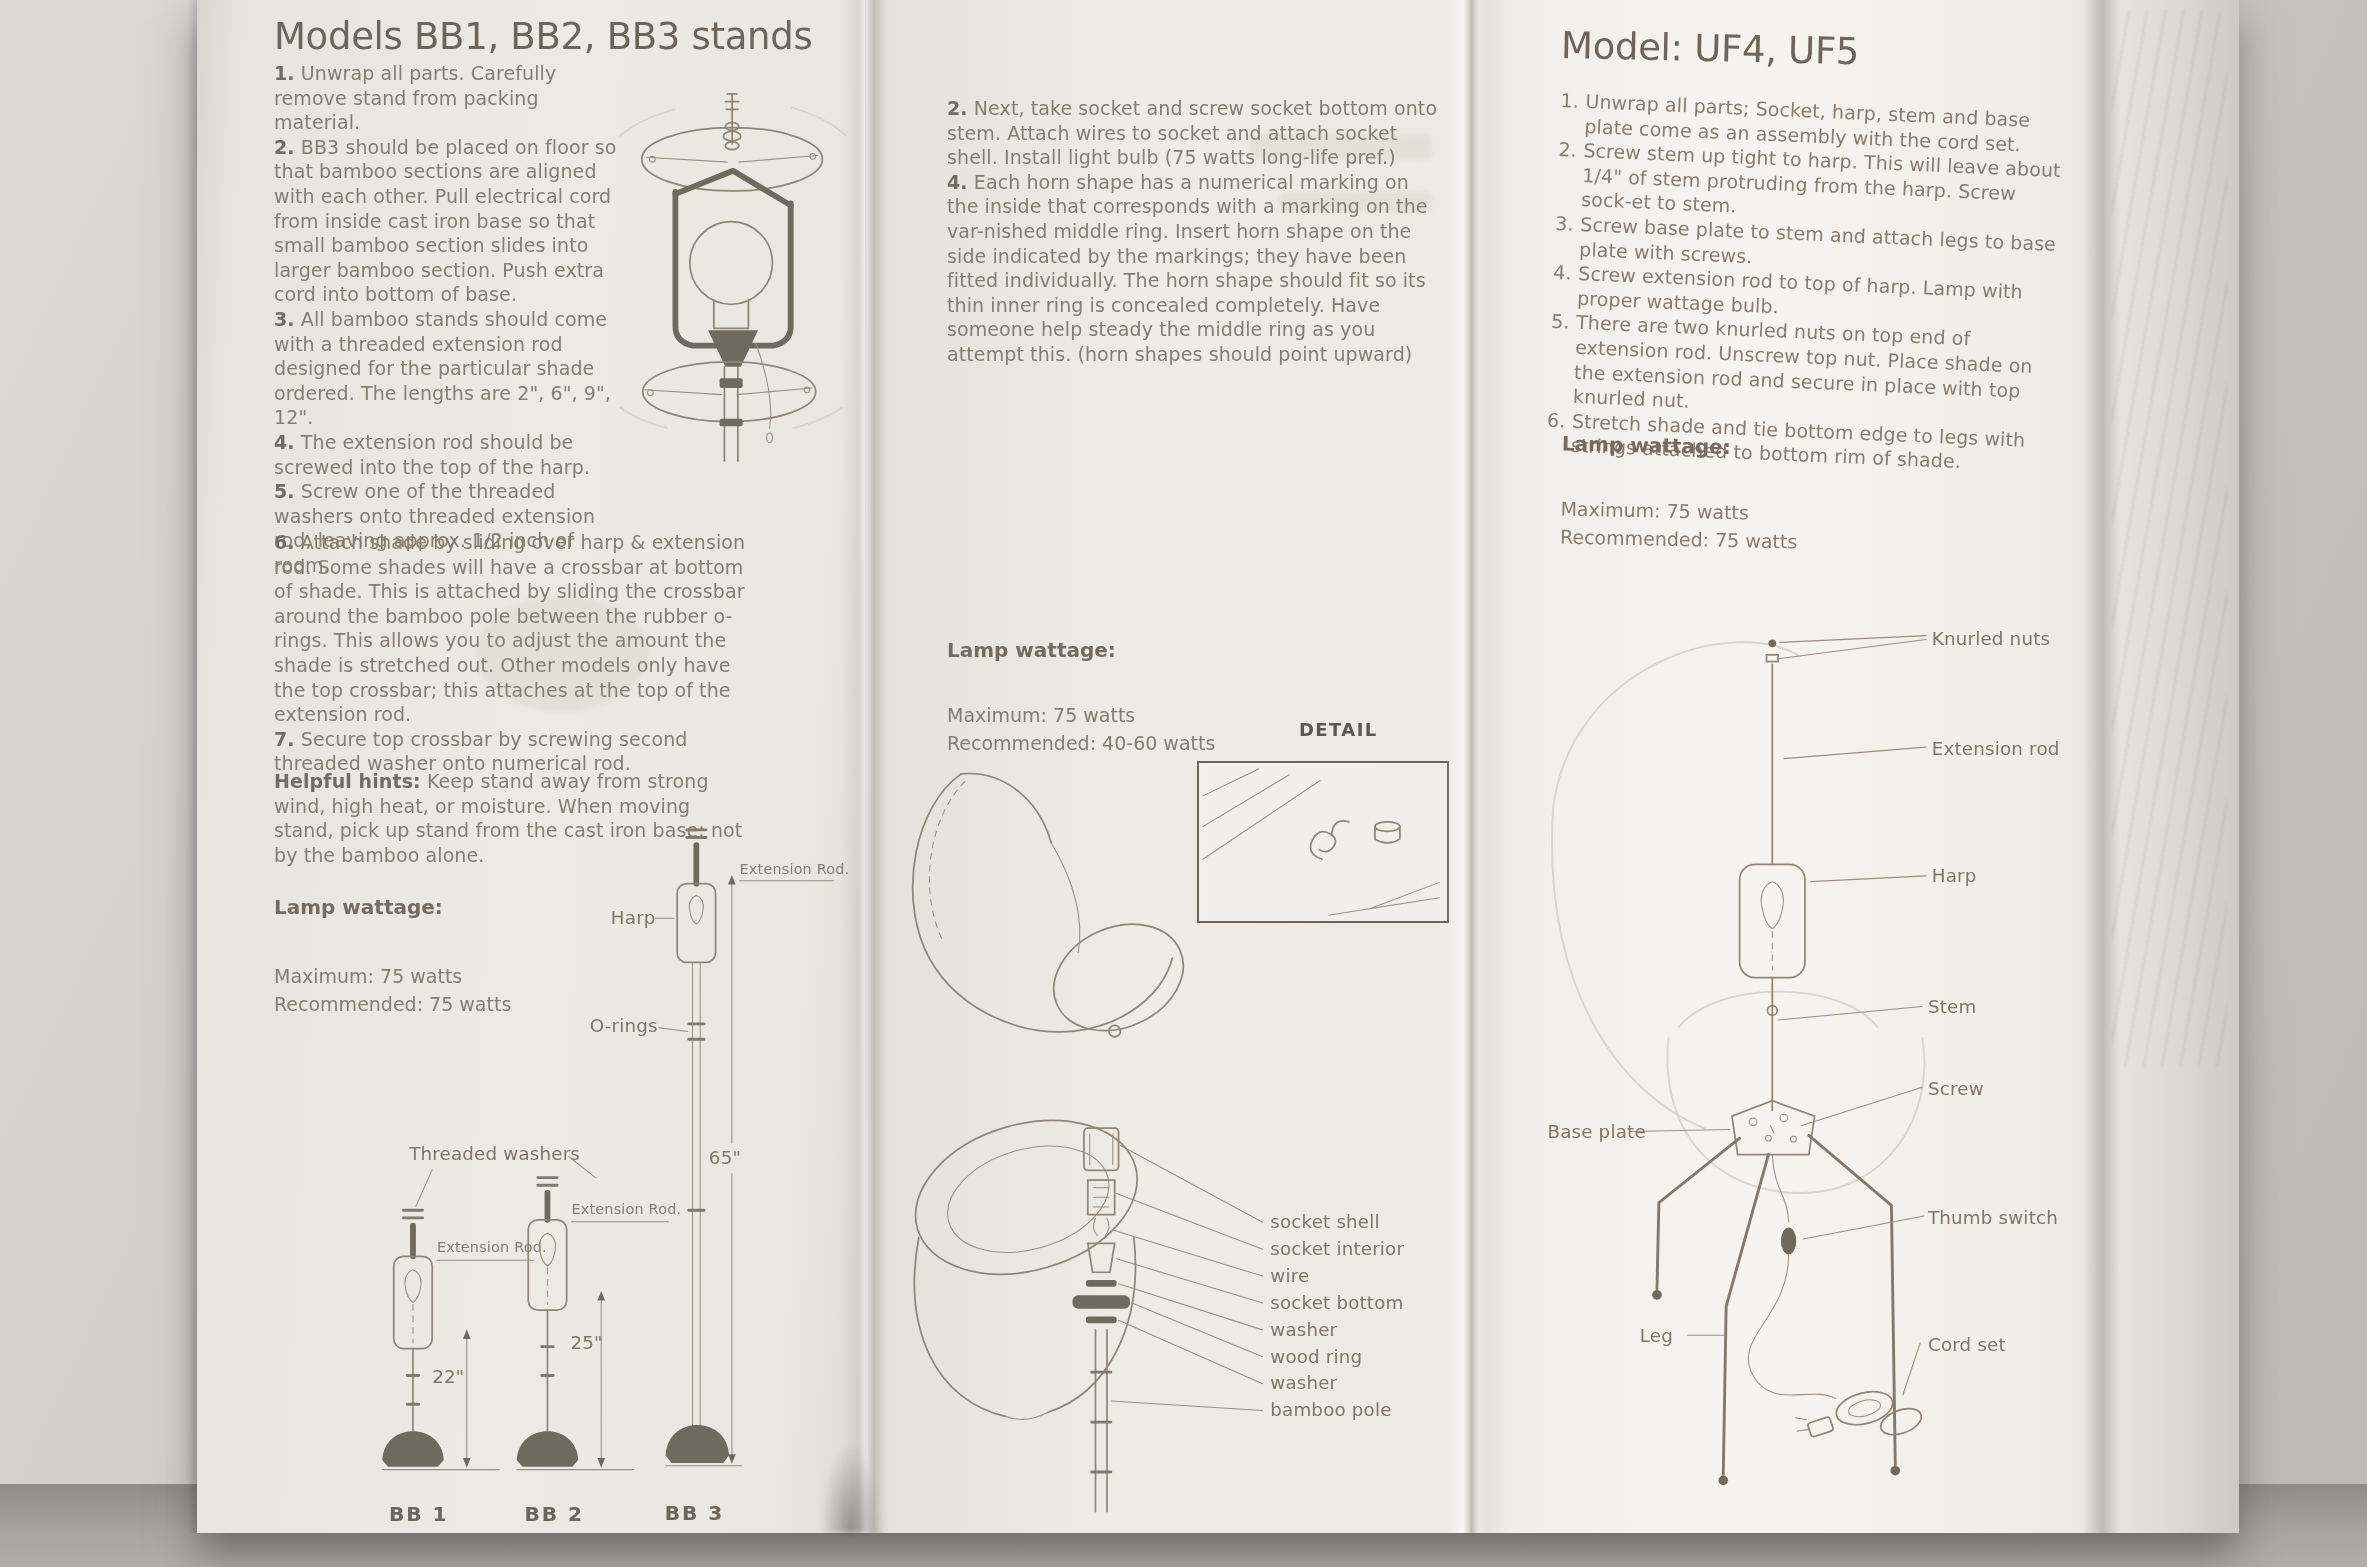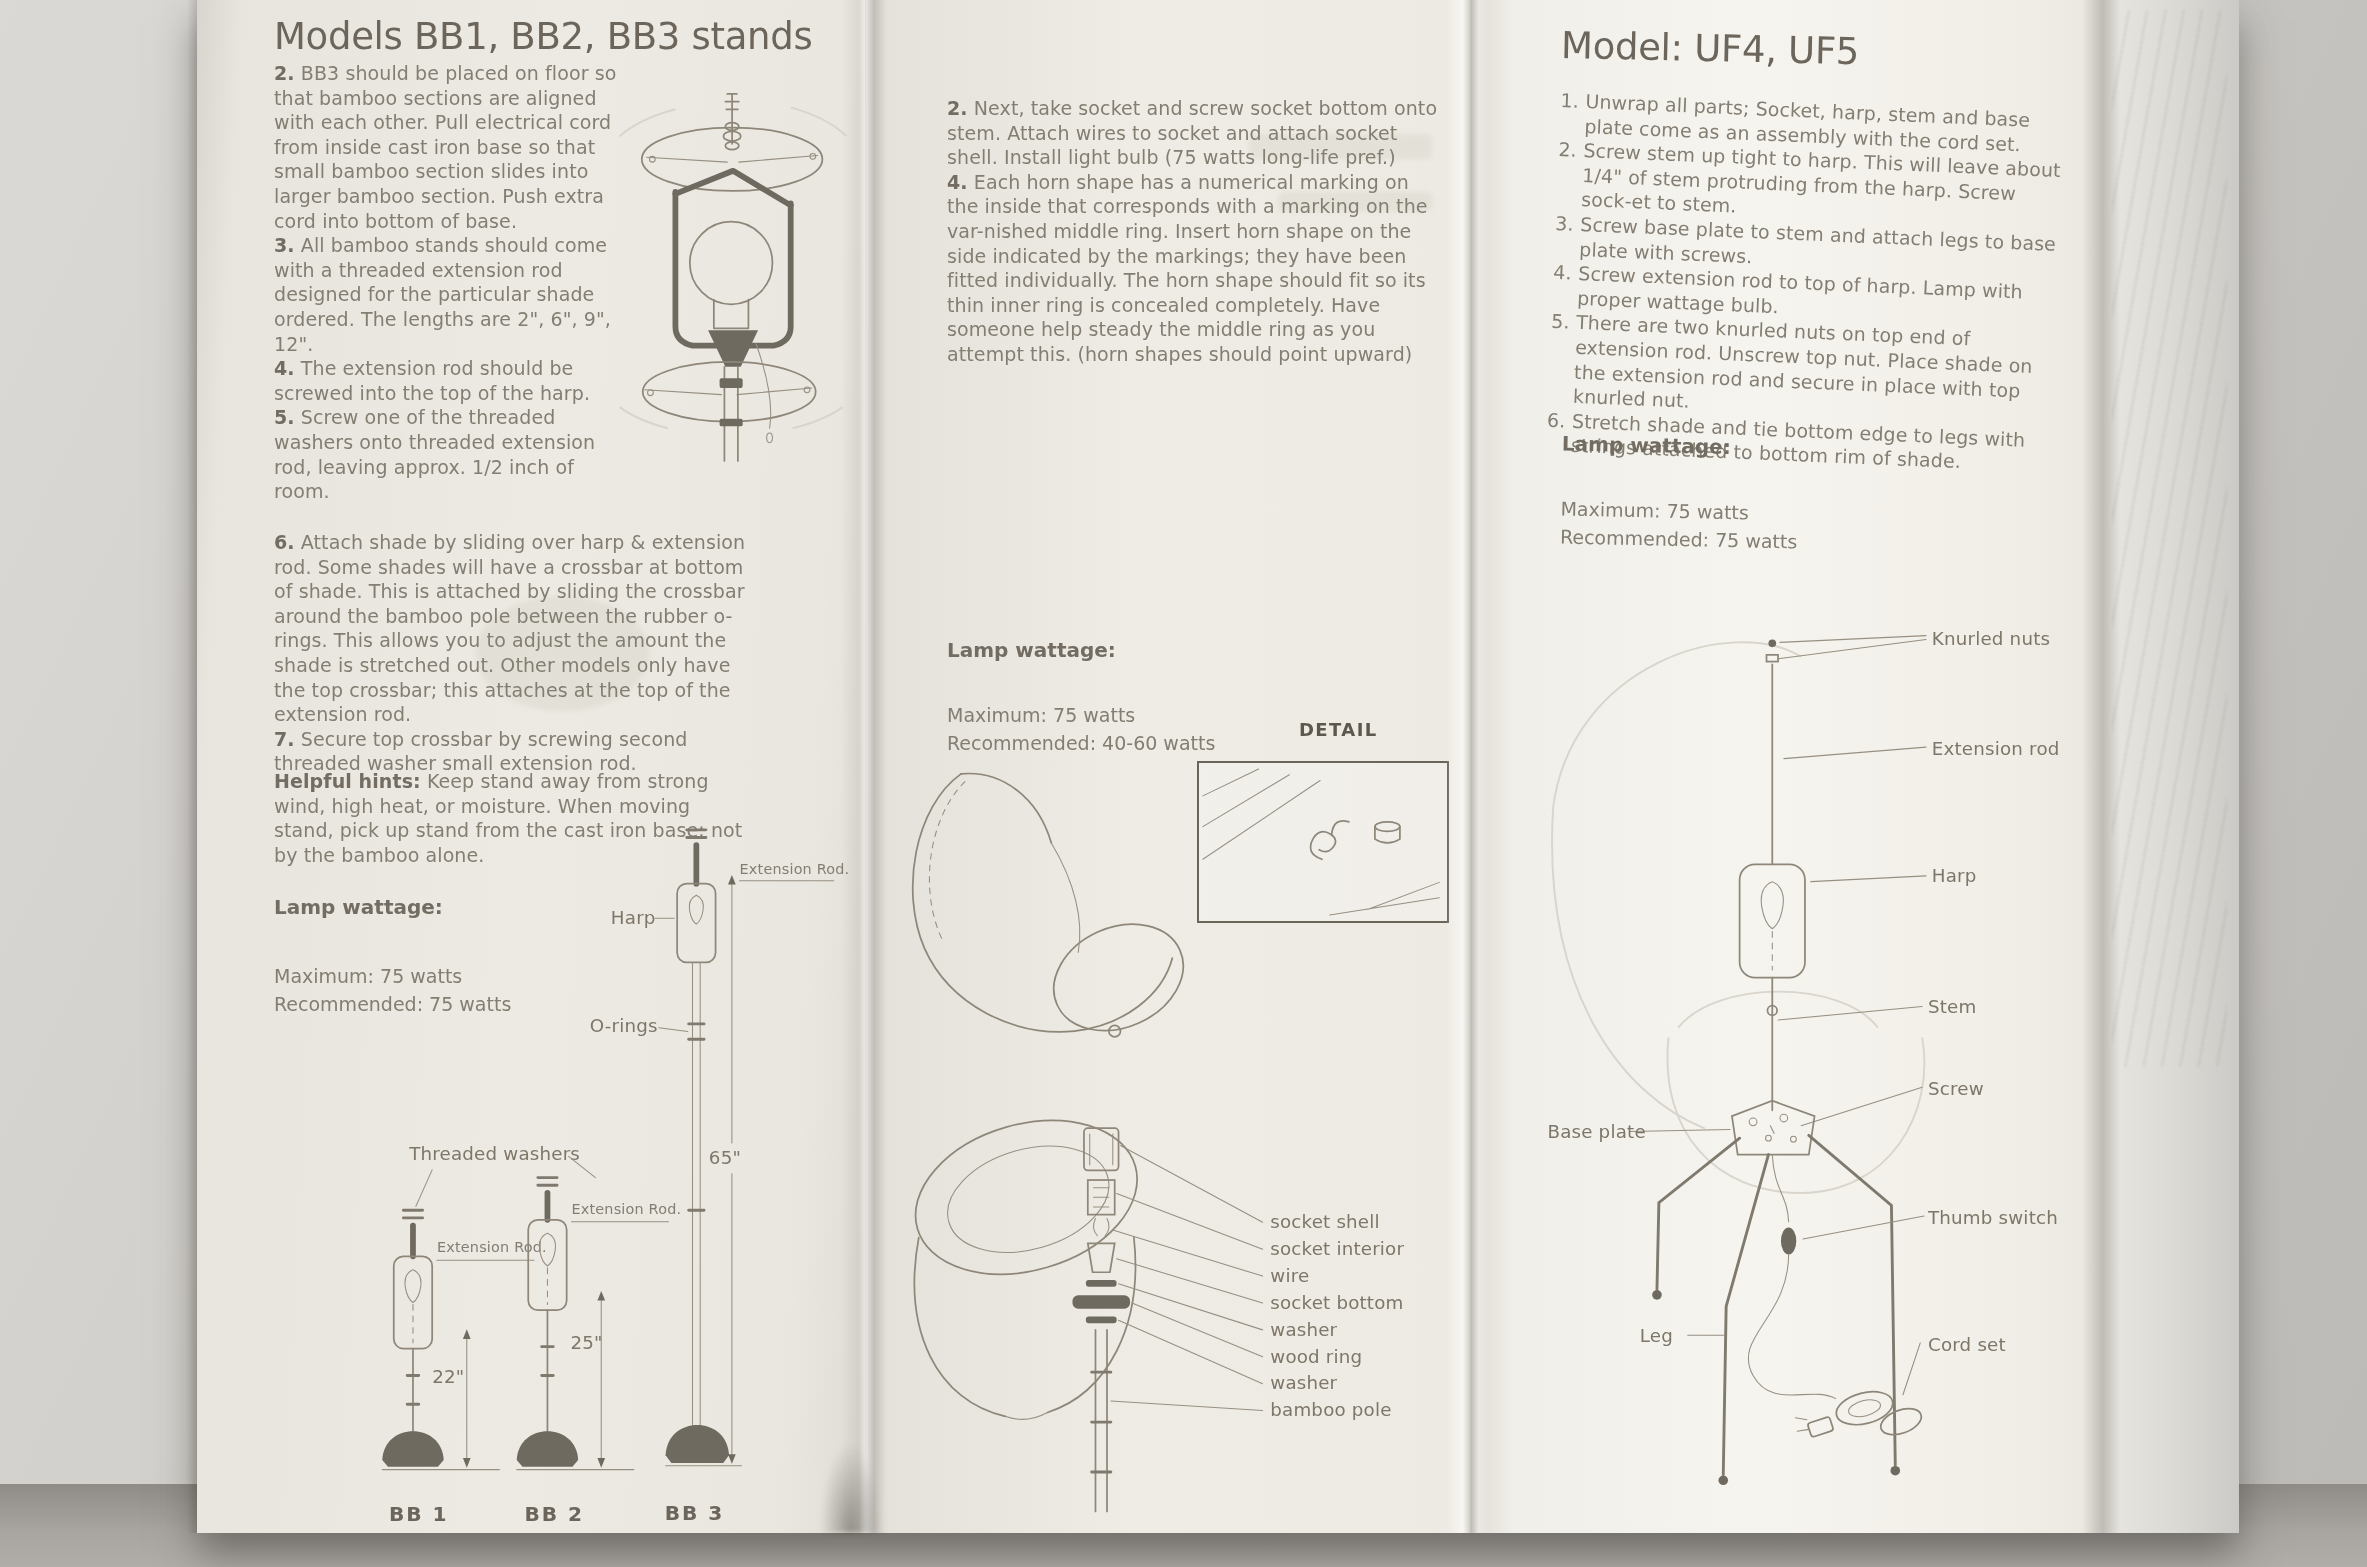--- a/index.html
+++ b/index.html
@@ -64,29 +64,30 @@
 <div class="stage">
   <div class="table-strip"></div>
 
   <div class="brochure">
     <div class="edge-left"></div>
 
     <div class="panel panel-left">
       <div class="title" style="left:77px;top:15.4px;">Models BB1, BB2, BB3 stands</div>
 
       <div class="abs" style="left:77px;top:61px;width:348px;">
+        <p class="step"><span class="num">1.</span> <span>Unwrap all parts. Carefully remove stand from packing material.</span></p>
         <p class="step"><span class="num">2.</span> <span>BB3 should be placed on floor so that bamboo sections are aligned with each other. Pull electrical cord from inside cast iron base so that small bamboo section slides into larger bamboo section. Push extra cord into bottom of base.</span></p>
         <p class="step"><span class="num">3.</span> <span>All bamboo stands should come with a threaded extension rod designed for the particular shade ordered. The lengths are 2", 6", 9", 12".</span></p>
         <p class="step"><span class="num">4.</span> <span>The extension rod should be screwed into the top of the harp.</span></p>
         <p class="step"><span class="num">5.</span> <span>Screw one of the threaded washers onto threaded extension rod, leaving approx. 1/2 inch of room.</span></p>
       </div>
 
       <div class="abs" style="left:77px;top:530px;width:480px;">
         <p class="step"><span class="num">6.</span> <span>Attach shade by sliding over harp &amp; extension rod. Some shades will have a crossbar at bottom of shade. This is attached by sliding the crossbar around the bamboo pole between the rubber o-rings. This allows you to adjust the amount the shade is stretched out. Other models only have the top crossbar; this attaches at the top of the extension rod.</span></p>
-        <p class="step"><span class="num">7.</span> <span>Secure top crossbar by screwing second threaded washer small extension rod.</span></p>
+        <p class="step"><span class="num">7.</span> <span>Secure top crossbar by screwing second threaded washer onto numerical rod.</span></p>
       </div>
 
       <p class="para abs" style="left:77px;top:769px;width:480px;"><span class="b">Helpful hints:</span> <span>Keep stand away from strong wind, high heat, or moisture. When moving stand, pick up stand from the cast iron base; not by the bamboo alone.</span></p>
 
       <div class="abs" style="left:77px;top:895px;">
         <p class="wh">Lamp wattage:</p>
         <p class="wl" style="margin-top:46px;">Maximum: 75 watts</p>
         <p class="wl" style="margin-top:5.8px;">Recommended: 75 watts</p>
       </div>
 

